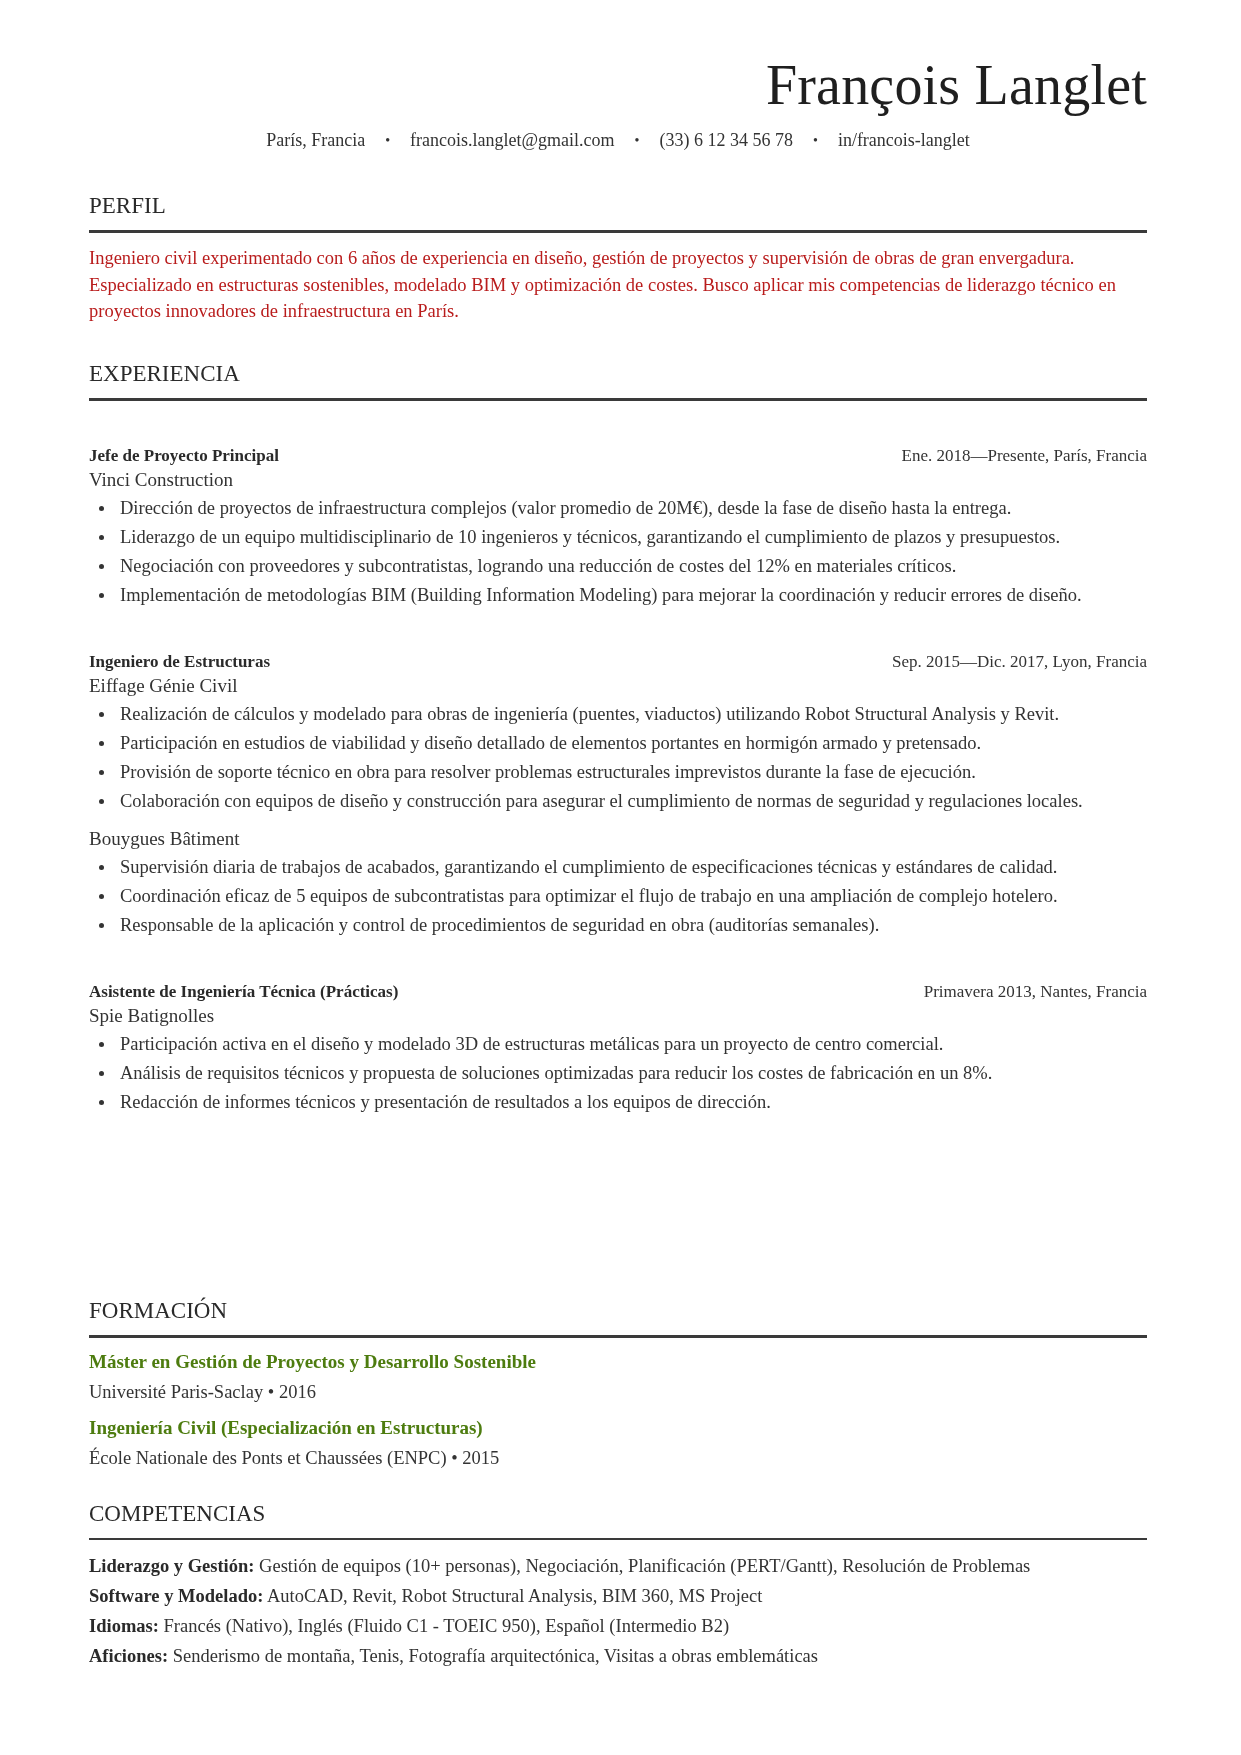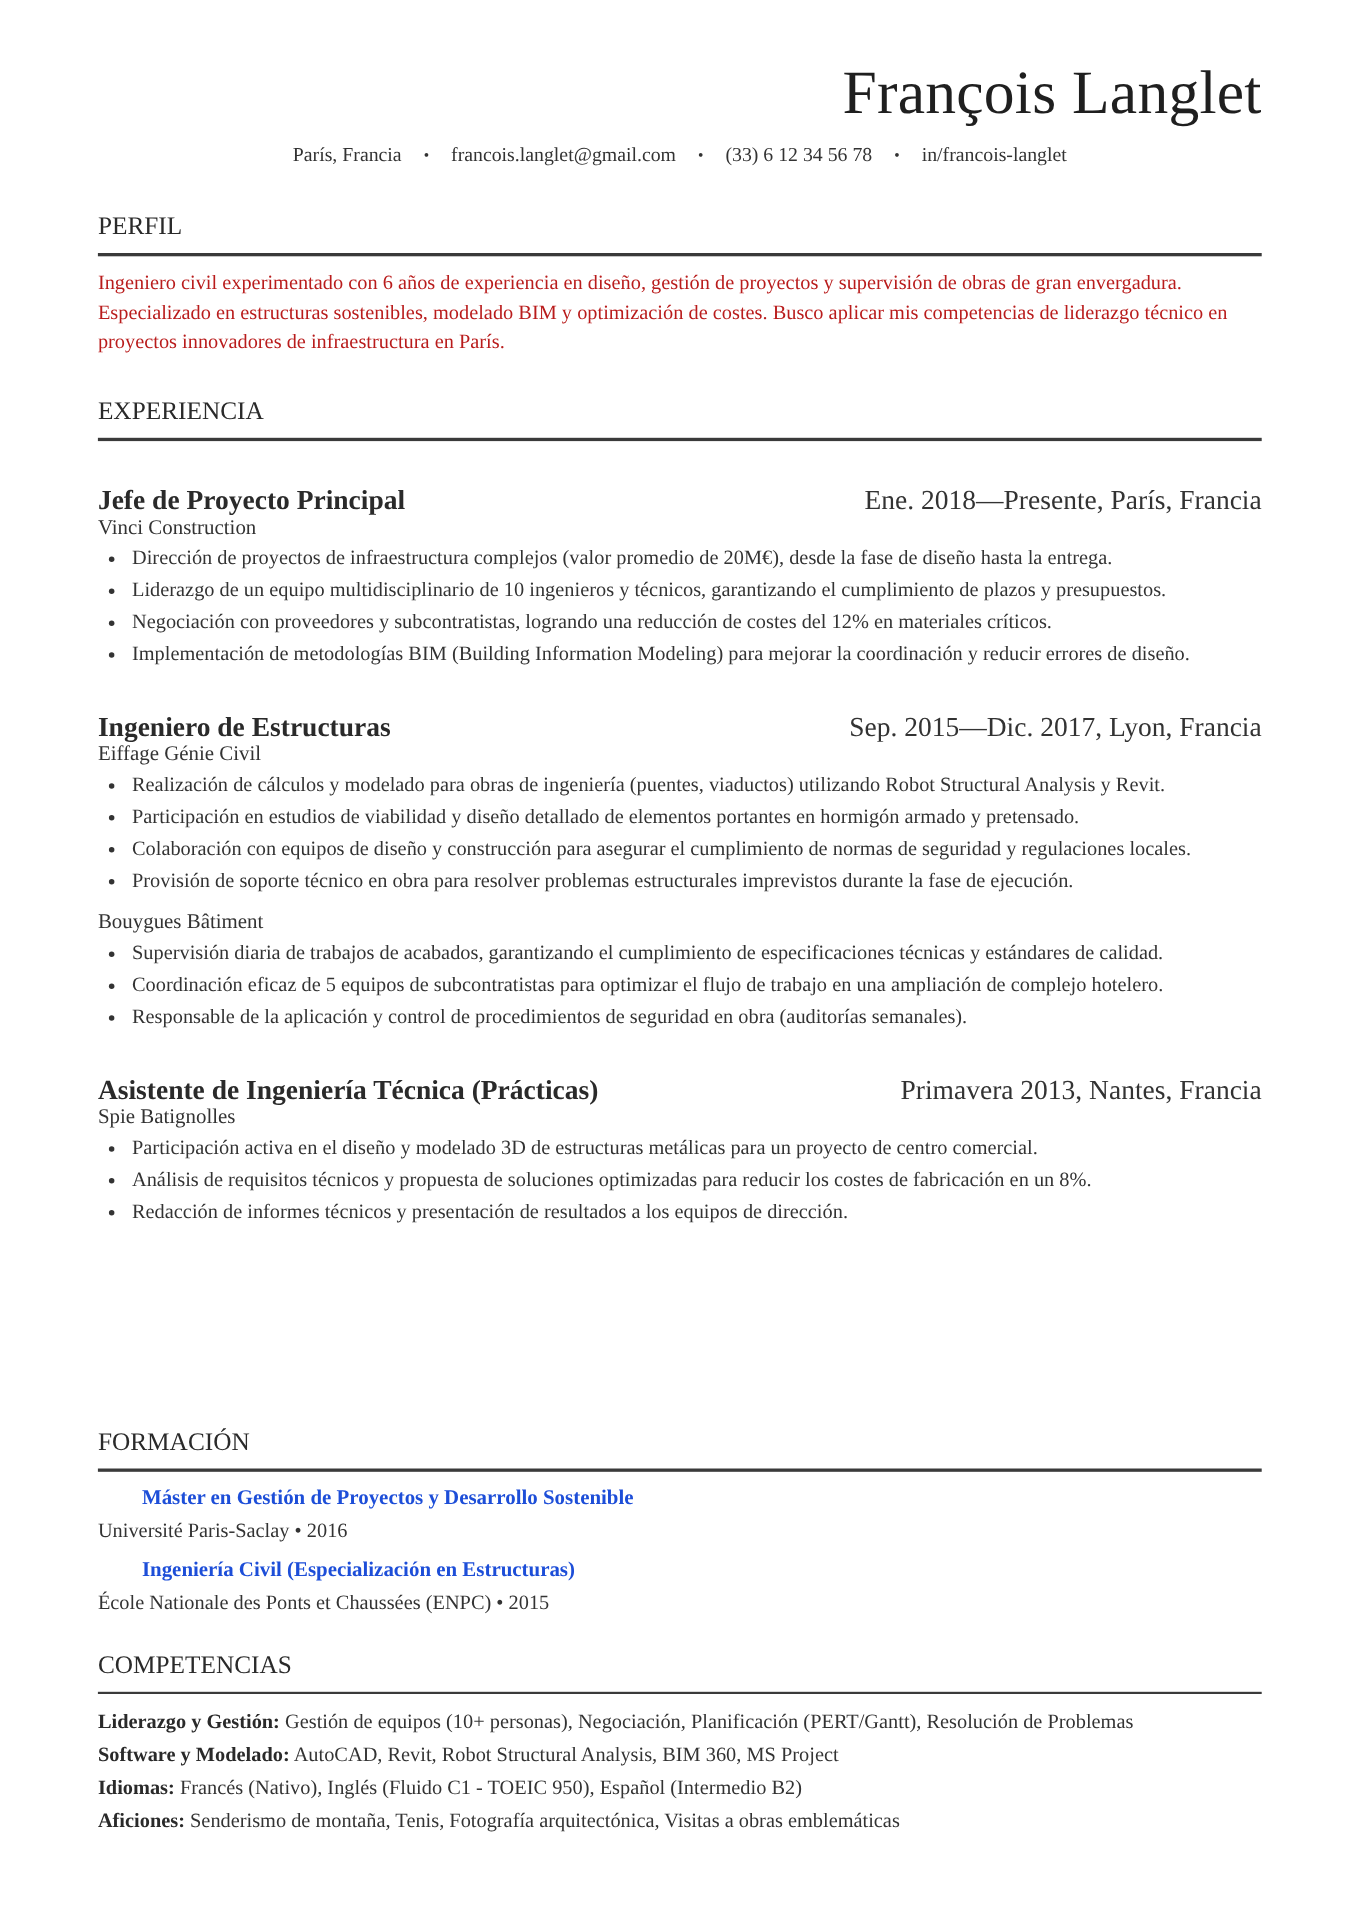--- a/index.html
+++ b/index.html
@@ -24,35 +24,35 @@
     font-size: 23px; color: #2a2a2a; margin: 0; line-height: 28px;
   }
   .rule { height: 3px; background: #3a3a3a; margin-top: 10px; }
   .section { position: absolute; left: 0; width: 1058px; }
   .body-text {
     font-family: Liberation Serif, serif; font-size: 18.5px;
     line-height: 26.5px; color: #b91c1c; margin: 12px 0 0 0;
   }
   .job { margin-top: 14px; }
   .job-head { display: flex; justify-content: space-between; align-items: baseline;
-    font-family: "Liberation Serif", serif; font-size: 25px; line-height: 24px; margin-top: 43px; }
+    font-family: "Liberation Serif", serif; font-size: 17px; line-height: 24px; margin-top: 43px; }
   .job-title { font-weight: bold; color: #2a2a2a; }
   .job-meta { color: #333; }
   .company { font-family: "Liberation Serif", serif; font-size: 19px; line-height: 24px; color: #333; }
   ul.bullets { margin: 4px 0 0 0; padding: 0 0 0 31px; list-style: none; }
   ul.bullets li {
     position: relative; font-family: "Liberation Serif", serif;
     font-size: 18.5px; line-height: 24px; color: #333; margin-bottom: 5px; padding-right: 20px;
   }
   ul.bullets li::before {
     content: ""; position: absolute; left: -21px; top: 10px;
     width: 5px; height: 5px; border-radius: 50%; background: #333;
   }
   .edu-item { margin-top: 12px; }
-  .edu-degree { font-family: "Liberation Serif", serif; font-weight: bold; font-size: 19px; line-height: 24px; color: #1d4ed8; margin-left: 40px; }
+  .edu-degree { font-family: "Liberation Serif", serif; font-weight: bold; font-size: 19px; line-height: 24px; color: #4d7c0f; }
   .edu-school { font-family: "Liberation Serif", serif; font-size: 18.5px; line-height: 24px; color: #333; margin-top: 6px; }
   .skill-row { font-family: "Liberation Serif", serif; font-size: 18.5px; line-height: 24px; color: #333; margin-top: 6px; }
   .skill-row:first-of-type { margin-top: 12px; }
   .skill-label { font-weight: bold; color: #2a2a2a; }
 </style>
 </head>
 <body>
 
 <div class="page">
 
@@ -87,22 +87,22 @@
 
     <div class="job">
       <div class="job-head">
         <span class="job-title">Ingeniero de Estructuras</span>
         <span class="job-meta">Sep. 2015—Dic. 2017, Lyon, Francia</span>
       </div>
       <div class="company">Eiffage Génie Civil</div>
       <ul class="bullets">
         <li>Realización de cálculos y modelado para obras de ingeniería (puentes, viaductos) utilizando Robot Structural Analysis y Revit.</li>
         <li>Participación en estudios de viabilidad y diseño detallado de elementos portantes en hormigón armado y pretensado.</li>
+        <li>Provisión de soporte técnico en obra para resolver problemas estructurales imprevistos durante la fase de ejecución.</li>
         <li>Colaboración con equipos de diseño y construcción para asegurar el cumplimiento de normas de seguridad y regulaciones locales.</li>
-        <li>Provisión de soporte técnico en obra para resolver problemas estructurales imprevistos durante la fase de ejecución.</li>
       </ul>
     </div>
 
     <div class="job">
       <div class="company">Bouygues Bâtiment</div>
       <ul class="bullets">
         <li>Supervisión diaria de trabajos de acabados, garantizando el cumplimiento de especificaciones técnicas y estándares de calidad.</li>
         <li>Coordinación eficaz de 5 equipos de subcontratistas para optimizar el flujo de trabajo en una ampliación de complejo hotelero.</li>
         <li>Responsable de la aplicación y control de procedimientos de seguridad en obra (auditorías semanales).</li>
       </ul>

